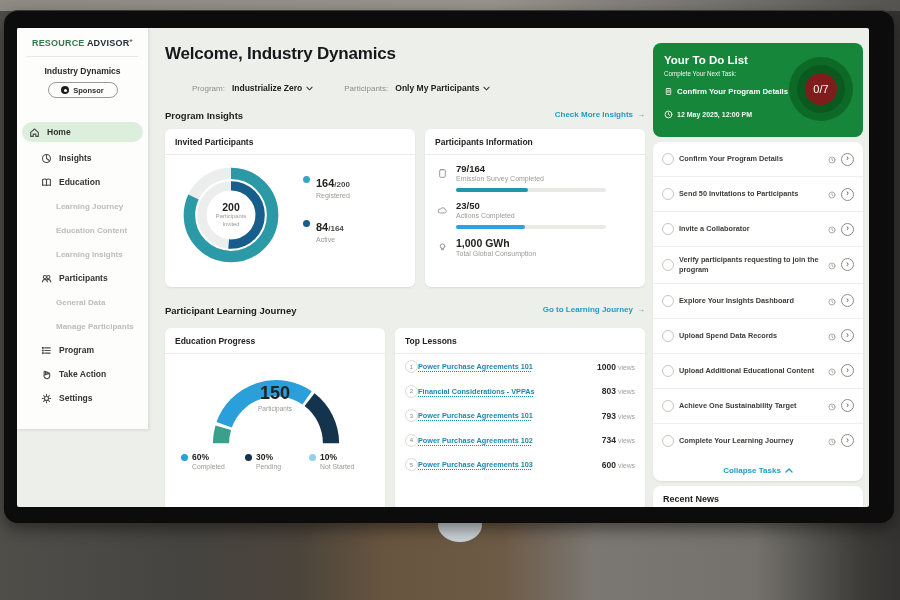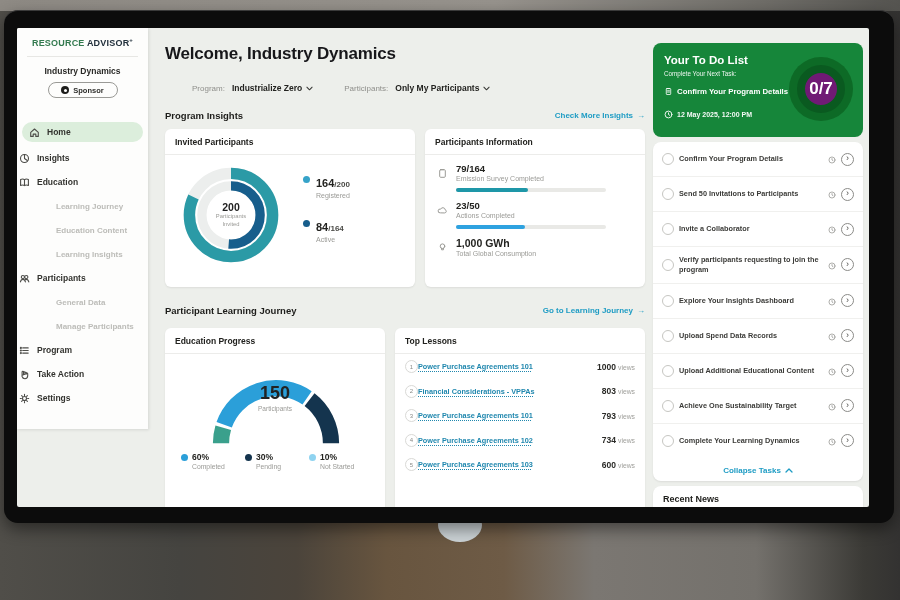--- a/index.html
+++ b/index.html
@@ -24,35 +24,35 @@
   .logo-g{color:#337a4f;}
   .logo-d{color:#22303c;}
   .logo sup{font-size:6px;color:#22303c;}
   .side-div{height:1px;background:#e7e7e4;margin:8px 10px 0;}
   .org{text-align:center;font-size:8.5px;font-weight:bold;color:#2a2a27;margin-top:9px;}
   .sponsor{display:flex;align-items:center;gap:4px;justify-content:center;width:58px;margin:6px auto 0;
       border:1px solid #9a9a96;border-radius:9px;padding:2.5px 5px;font-size:7.5px;font-weight:600;color:#2e2e2b;}
   .sp-ic{width:8px;height:8px;border-radius:50%;background:#1d1d1b;position:relative;flex:0 0 auto;}
   .sp-ic::after{content:"";position:absolute;left:2.5px;top:2.5px;width:3px;height:3px;border-radius:50%;background:#fff;}
   nav{margin-top:24px;}
-  .nitem{display:flex;align-items:center;gap:7px;height:24px;padding-left:2px;cursor:pointer;}
+  .nitem{display:flex;align-items:center;gap:7px;height:24px;padding-left:24px;cursor:pointer;}
   .nitem.active{background:#dceedc;border-radius:10px;margin:0 5px;padding-left:7px;height:20px;margin-bottom:4px;}
   .nlabel{font-size:8.5px;font-weight:bold;color:#33332f;}
   .nitem.sub{padding-left:39px;}
   .nitem.sub .nlabel{color:#bcbcb8;font-weight:600;font-size:8px;}
   .nico{width:11px;height:11px;flex:0 0 auto;display:flex;}
   .nico svg{width:11px;height:11px;stroke:#4d4d49;stroke-width:1.1;fill:none;stroke-linecap:round;stroke-linejoin:round;}
   
   .h1{position:absolute;left:148px;top:16px;font-size:17px;font-weight:bold;color:#17171a;letter-spacing:-.2px;}
   .filters{position:absolute;left:149px;top:55px;display:flex;align-items:center;gap:7px;margin-left:26px;}
   .flabel{font-size:8px;color:#8f8f8b;}
   .fvalue{font-size:8.5px;font-weight:bold;color:#232320;display:flex;align-items:center;gap:4px;cursor:pointer;}
   .chev svg{width:7px;height:5px;stroke:#3a3a37;stroke-width:1.2;fill:none;stroke-linecap:round;stroke-linejoin:round;}
   .flabel.second{margin-left:24px;}
-  .secrow{position:absolute;display:flex;justify-content:space-between;align-items:center;width:480px;left:148px;}
+  .secrow{position:absolute;display:flex;justify-content:space-between;align-items:flex-start;width:480px;left:148px;}
   .secrow.one{top:82px;}
   .secrow.two{top:277px;}
   .section-title{font-size:9.5px;font-weight:bold;color:#1d1d1a;}
   .link{font-size:8px;font-weight:bold;color:#1e9cc4;cursor:pointer;}
   .link::after{content:"\2192";margin-left:4px;}
   .card{position:absolute;background:#fff;border-radius:6px;box-shadow:0 1px 2px rgba(0,0,0,.08);}
   .card-h{padding:8px 10px 7px;border-bottom:1px solid #ececea;font-size:8.5px;font-weight:bold;color:#22221f;}
   
   .card.invited{left:148px;top:101px;width:250px;height:158px;}
   .donut-wrap{position:absolute;left:14px;top:34px;width:104px;height:104px;}
@@ -98,22 +98,22 @@
   
   .green{position:absolute;left:636px;top:15px;width:210px;height:94px;background:#16863a;border-radius:8px;color:#fff;}
   .green .tt{font-size:11.5px;font-weight:bold;margin:11px 0 0 11px;}
   .green .st{font-size:6.3px;margin:4px 0 0 11px;opacity:.92;}
   .green .row{display:flex;align-items:center;gap:4px;margin:5px 0 0 11px;}
   .green .row .txt{font-size:7.8px;font-weight:bold;}
   .green .row.date .txt{font-size:7px;font-weight:600;opacity:.95;}
   .wic svg{width:9px;height:9px;stroke:#fff;stroke-width:1;fill:none;stroke-linecap:round;stroke-linejoin:round;}
   .badge-outer{position:absolute;right:10px;top:14px;width:64px;height:64px;border-radius:50%;
       background:#0d6a26;display:flex;align-items:center;justify-content:center;}
-  .badge-inner{width:48px;height:48px;border-radius:50%;border:8px solid #0a5a20;background:#701a75;
-      display:flex;align-items:center;justify-content:center;font-size:17px;font-weight:bold;color:#fff;box-sizing:border-box;}
+  .badge-inner{width:48px;height:48px;border-radius:50%;border:8px solid #0a5a20;background:#7f1d1d;
+      display:flex;align-items:center;justify-content:center;font-size:11px;font-weight:normal;color:#fff;box-sizing:border-box;}
   .tasks{position:absolute;left:636px;top:114px;width:210px;height:339px;background:#fff;border-radius:8px;
       box-shadow:0 1px 2px rgba(0,0,0,.08);}
   .task{display:flex;align-items:center;gap:5px;padding:8px 9px;border-bottom:1px solid #f0f0ee;cursor:pointer;}
   .task-check{width:10px;height:10px;border:1.2px solid #c6c6c2;border-radius:50%;flex:0 0 auto;}
   .task-label{flex:1;font-size:7.3px;font-weight:600;color:#3b3b38;line-height:1.35;}
   .tclock svg{width:8px;height:8px;stroke:#9a9a97;stroke-width:1;fill:none;stroke-linecap:round;stroke-linejoin:round;}
   .task-chev{width:13px;height:13px;border:1.2px solid #8b8b88;border-radius:50%;color:#4d4d49;flex:0 0 auto;
       display:flex;align-items:center;justify-content:center;font-size:9px;line-height:1;padding-bottom:1px;box-sizing:border-box;}
   .collapse{display:flex;align-items:center;justify-content:center;gap:4px;padding:8px 0 6px;
       font-size:8px;font-weight:bold;color:#1e9cc4;cursor:pointer;}
@@ -482,21 +482,21 @@
       <span class="task-check"></span>
       <span class="task-label">Achieve One Sustainability Target</span>
       <span class="tclock"><svg viewBox="0 0 10 10">
               <circle cx="5" cy="5" r="3.8"></circle>
               <path d="M5 3.2V5l1.3.9"></path>
             </svg></span>
       <span class="task-chev">›</span>
     </div>
     <div class="task" style="border-bottom:none">
       <span class="task-check"></span>
-      <span class="task-label">Complete Your Learning Dynamics</span>
+      <span class="task-label">Complete Your Learning Journey</span>
       <span class="tclock"><svg viewBox="0 0 10 10">
               <circle cx="5" cy="5" r="3.8"></circle>
               <path d="M5 3.2V5l1.3.9"></path>
             </svg></span>
       <span class="task-chev">›</span>
     </div>
     <div class="collapse">
       <span>Collapse Tasks</span>
       <svg viewBox="0 0 8 5">
             <path d="M1 4l3-3 3 3"></path>

